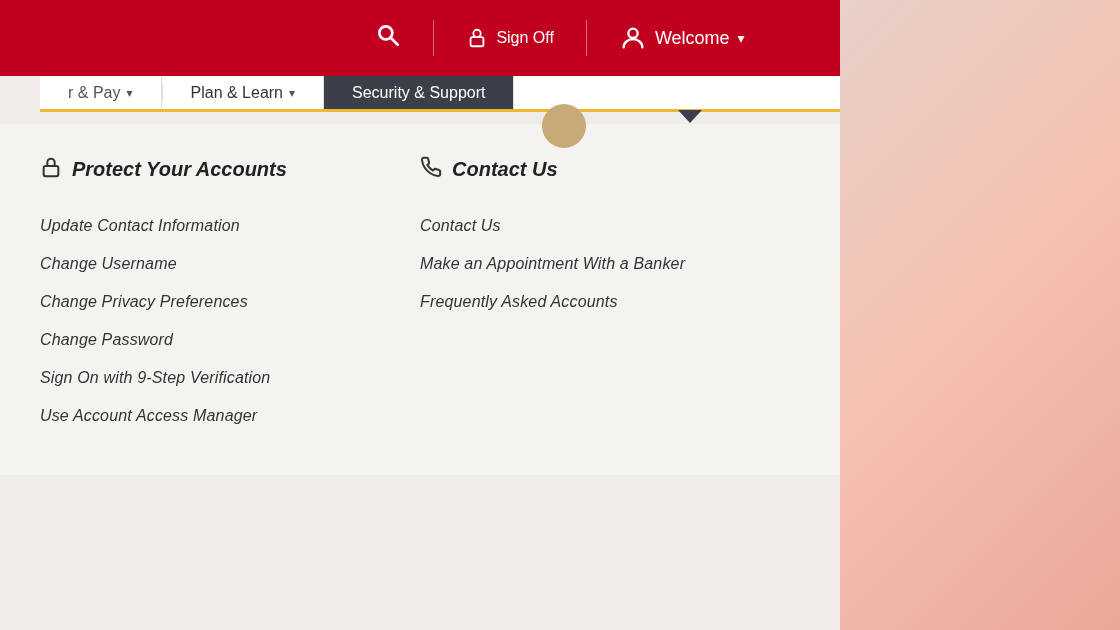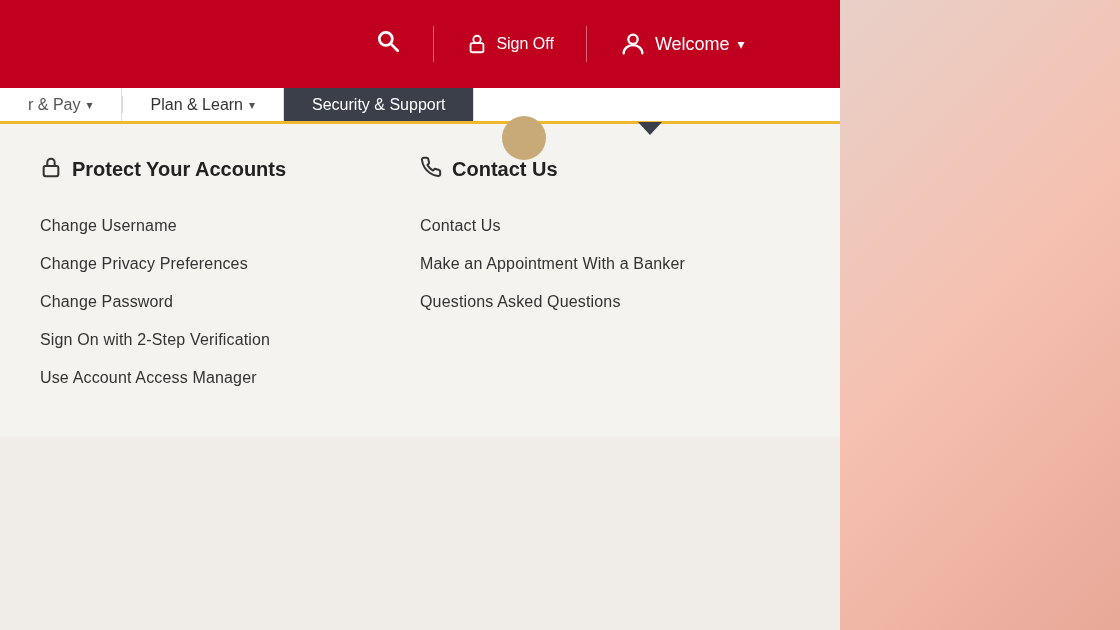--- a/index.html
+++ b/index.html
@@ -1,21 +1,21 @@
 <!DOCTYPE html>
 <html><head>
   <meta charset="utf-8">
   <style>
     * { margin: 0; padding: 0; box-sizing: border-box; }
     body { font-family: -apple-system, BlinkMacSystemFont, 'Segoe UI', Arial, sans-serif; width: 1120px; height: 630px; overflow: hidden; background: #f0ede8; }
 
     
     .header {
       background: #c0001e;
-      height: 88px;
+      height: 76px;
       display: flex;
       align-items: center;
       justify-content: center;
       gap: 32px;
       position: relative;
     }
     .header-divider {
       width: 1px;
       height: 36px;
       background: rgba(255,255,255,0.4);
@@ -43,20 +43,21 @@
     }
 
     
     .navbar {
       background: white;
       height: 36px;
       display: flex;
       align-items: stretch;
       border-bottom: 3px solid #f0b830;
       position: relative;
+      margin-left: 40px;
     }
     .nav-item {
       display: flex;
       align-items: center;
       padding: 0 28px;
       font-size: 16px;
       color: #333;
       cursor: pointer;
       border-right: 1px solid #ddd;
       gap: 6px;
@@ -93,20 +94,21 @@
     .dropdown-panel {
       position: absolute;
       top: 124px;
       left: 0;
       width: 840px;
       background: #f5f3ef;
       padding: 32px 40px 40px 40px;
       display: flex;
       gap: 0;
       z-index: 5;
+      font-style: italic;
     }
 
     .dropdown-column {
       flex: 1;
     }
 
     .dropdown-column-title {
       display: flex;
       align-items: center;
       gap: 10px;
@@ -198,34 +200,35 @@
   <div class="dropdown-column">
     <div class="dropdown-column-title">
       <span class="title-icon">
         <svg width="22" height="22" viewBox="0 0 24 24" fill="none" stroke="#333" stroke-width="2.2" stroke-linecap="round">
           <rect x="4" y="11" width="16" height="11" rx="2"></rect>
           <path d="M8 11V7a4 4 0 0 1 8 0v4"></path>
         </svg>
       </span>
       <span>Protect Your Accounts</span>
     </div>
+    <a class="dropdown-link">Update Contact Information</a>
     <a class="dropdown-link">Change Username</a>
     <a class="dropdown-link">Change Privacy Preferences</a>
     <a class="dropdown-link">Change Password</a>
-    <a class="dropdown-link">Sign On with 2-Step Verification</a>
+    <a class="dropdown-link">Sign On with 9-Step Verification</a>
     <a class="dropdown-link">Use Account Access Manager</a>
   </div>
 
   <div class="dropdown-column">
     <div class="dropdown-column-title">
       <span class="title-icon">
         <svg width="22" height="22" viewBox="0 0 24 24" fill="none" stroke="#333" stroke-width="2.2" stroke-linecap="round" stroke-linejoin="round">
           <path d="M22 16.9v3a2 2 0 0 1-2.2 2 19.8 19.8 0 0 1-8.6-3.1 19.5 19.5 0 0 1-6-6 19.8 19.8 0 0 1-3.1-8.7A2 2 0 0 1 4.1 2h3a2 2 0 0 1 2 1.7c.1 1 .4 2 .7 2.9a2 2 0 0 1-.5 2.1L8.1 9.9a16 16 0 0 0 6 6l1.2-1.2a2 2 0 0 1 2.1-.5c.9.3 1.9.6 2.9.7A2 2 0 0 1 22 16.9z"></path>
         </svg>
       </span>
       <span>Contact Us</span>
     </div>
     <a class="dropdown-link">Contact Us</a>
     <a class="dropdown-link">Make an Appointment With a Banker</a>
-    <a class="dropdown-link">Questions Asked Questions</a>
+    <a class="dropdown-link">Frequently Asked Accounts</a>
   </div>
 
 </div>
 
 </body></html>

